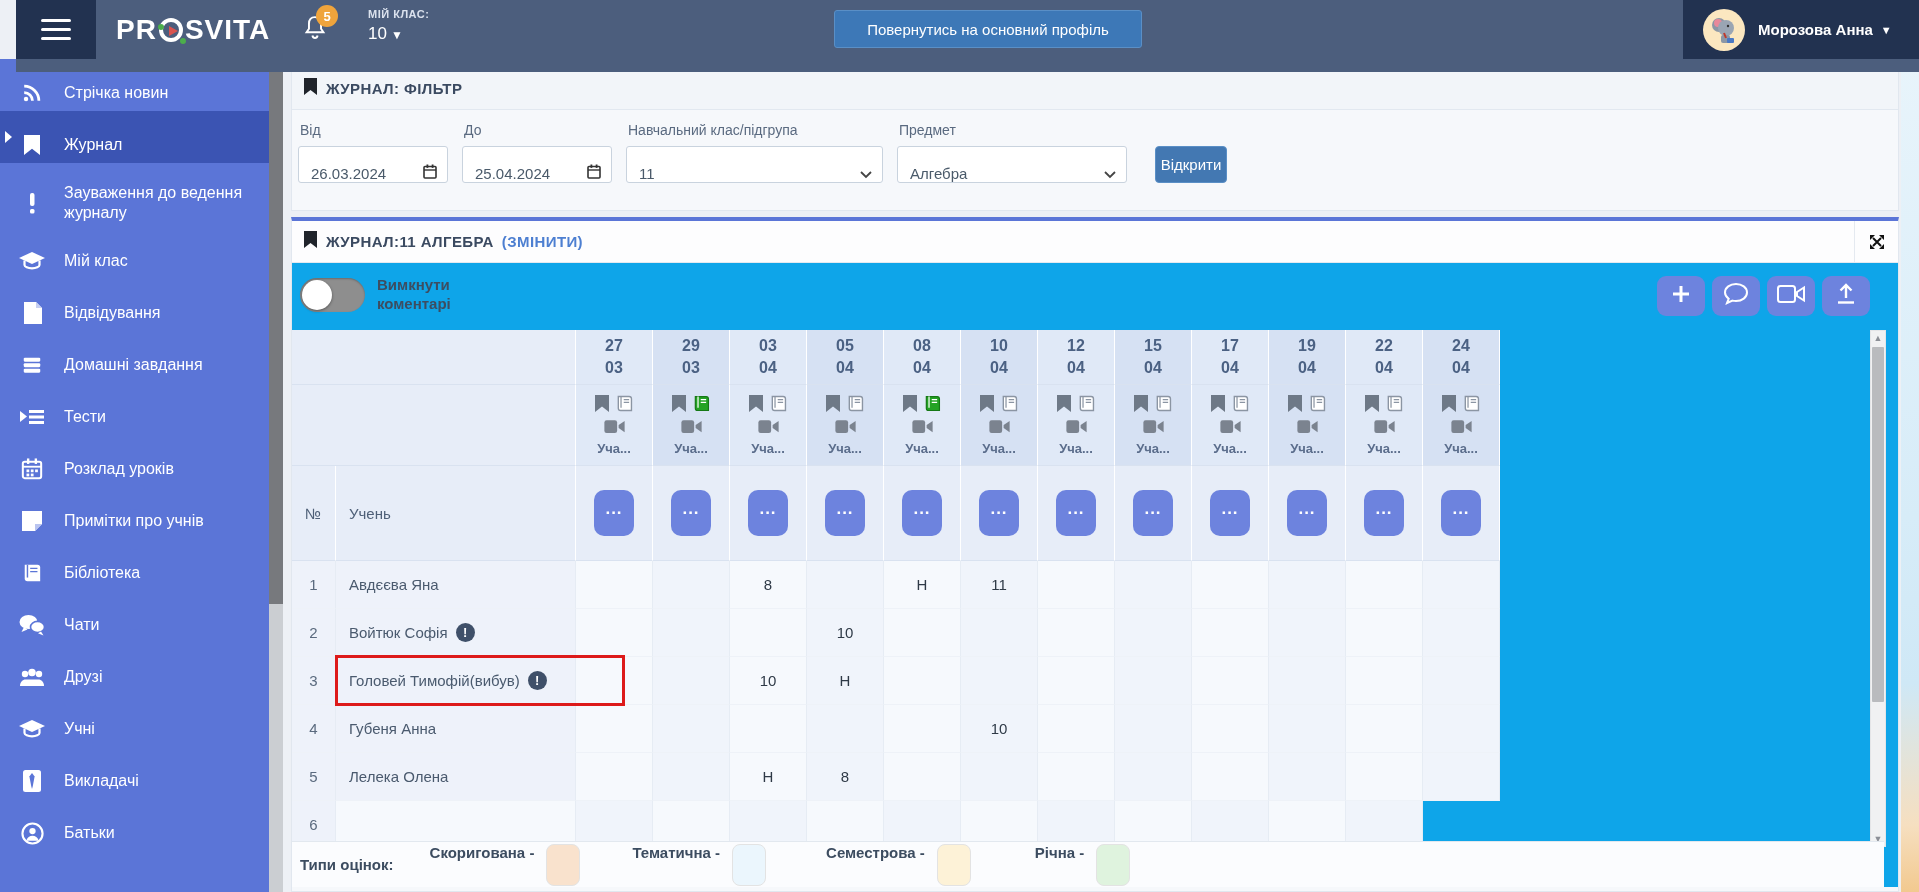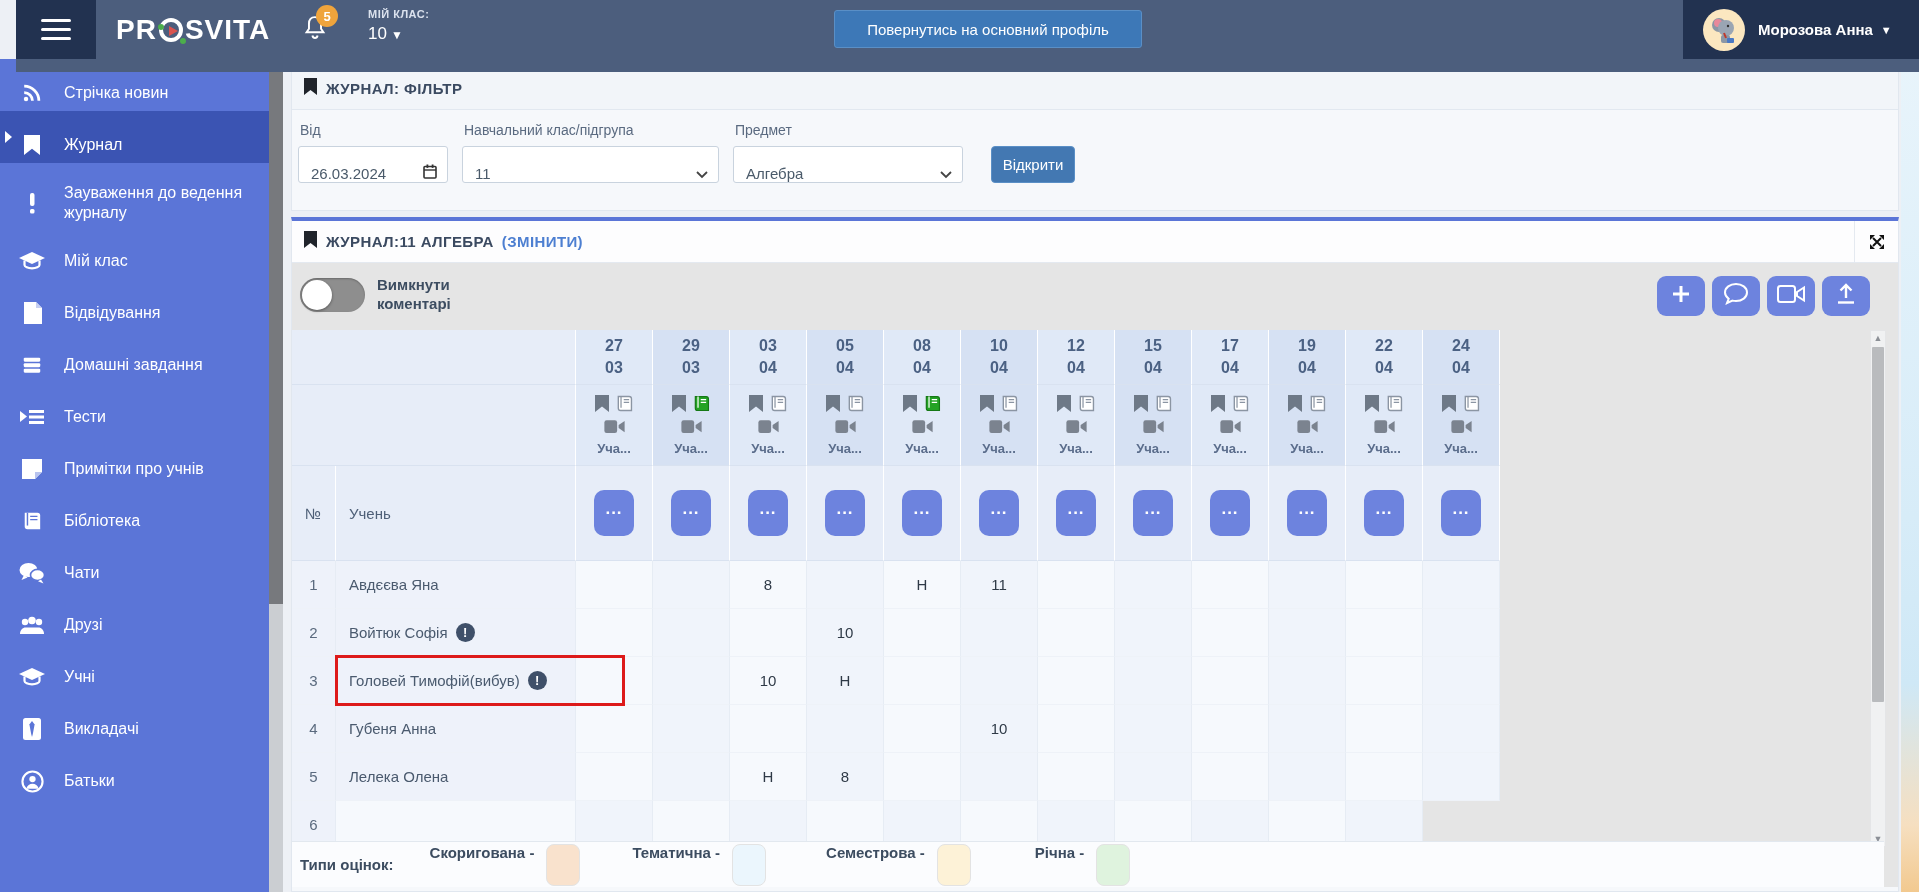--- a/index.html
+++ b/index.html
@@ -67,29 +67,29 @@
 
   
   .filter-panel{ left:8px; top:5px; right:2px; height:147px; }
   .filter-body{ display:flex; padding:6px 6px; }
   .fgroup{ display:flex; flex-direction:column; margin-right:14px; }
   .flabel{ font-size:14px; color:#5a6a80; margin:6px 0 8px 2px; }
   .fctrl{ height:37px; background:#fff; border:1px solid #c9d3de; border-radius:3px;
     display:flex; align-items:flex-end; justify-content:space-between; padding:0 10px 0 12px;
     font-size:15px; color:#4a5a6a; cursor:pointer; }
   .w-date{ width:150px; } .w-class{ width:257px; } .w-subj{ width:230px; }
-  .open-btn{ align-self:flex-end; width:84px; height:37px; margin-left:14px; background:#4378b2; border:1px solid #629; border:1px solid #5a8fc6;
+  .open-btn{ align-self:flex-end; width:72px; height:37px; margin-left:14px; background:#4378b2; border:1px solid #629; border:1px solid #5a8fc6;
     border-radius:4px; color:#fff; font-size:15px; display:flex; align-items:center; justify-content:center; cursor:pointer; }
 
   
   .journal-panel{ left:8px; top:158px; right:2px; bottom:0; }
   .journal-header{ height:42px; background:#fdfdfe; display:flex; align-items:center; padding:0 0 0 12px; border-bottom:1px solid #e4e9f0; }
   .change-link{ color:#4d7fd1; font-weight:bold; font-size:15px; margin-left:8px; letter-spacing:.4px; cursor:pointer; }
   .expand-box{ margin-left:auto; width:44px; height:42px; border-left:1px solid #e4e9f0; display:flex; align-items:center; justify-content:center; cursor:pointer; }
-  .journal-body{ position:relative; height:calc(100% - 46px); background:#e5e5e5; overflow:hidden; }
+  .journal-body{ position:relative; height:calc(100% - 46px); background:#0ea5e9; overflow:hidden; }
 
   .toggle-row{ position:absolute; left:8px; top:13px; display:flex; align-items:center; }
   .toggle{ width:65px; height:34px; background:#8e8e8e; border-radius:17px; position:relative; cursor:pointer; box-shadow:inset 0 1px 2px rgba(0,0,0,.25); }
   .knob{ position:absolute; left:2px; top:2px; width:30px; height:30px; border-radius:50%; background:#fff; box-shadow:0 1px 3px rgba(0,0,0,.4); }
   .toggle-label{ width:100px; margin-left:12px; font-size:15px; font-weight:bold; color:#3d4d61; line-height:1.25; }
 
   .action-buttons{ position:absolute; top:13px; right:28px; display:flex; gap:7px; }
   .abtn{ width:48px; height:40px; background:var(--c-action); border-radius:9px; display:flex; align-items:center; justify-content:center; cursor:pointer; }
 
   
@@ -237,20 +237,38 @@
           <polygon points="0,4 7,9.5 0,15" fill="#fff"></polygon>
           <rect x="9" y="3" width="15" height="3" fill="#fff"></rect>
           <rect x="9" y="8.5" width="15" height="3" fill="#fff"></rect>
           <rect x="9" y="14" width="15" height="3" fill="#fff"></rect>
         </svg>
       </span>
       <span class="side-label">Тести</span>
     </div>
     <div class="side-item">
       <span class="side-icon">
+        <svg width="22" height="22" viewBox="0 0 24 24">
+          <rect x="2" y="4" width="20" height="18" rx="2" fill="none" stroke="#fff" stroke-width="2.2"></rect>
+          <rect x="6.5" y="0.5" width="2.6" height="6" fill="#fff"></rect>
+          <rect x="14.9" y="0.5" width="2.6" height="6" fill="#fff"></rect>
+          <path d="M2 9.5h20" stroke="#fff" stroke-width="2"></path>
+          <g fill="#fff">
+            <rect x="6" y="12.5" width="3" height="3"></rect>
+            <rect x="10.7" y="12.5" width="3" height="3"></rect>
+            <rect x="15.4" y="12.5" width="3" height="3"></rect>
+            <rect x="6" y="17" width="3" height="3"></rect>
+            <rect x="10.7" y="17" width="3" height="3"></rect>
+          </g>
+        </svg>
+      </span>
+      <span class="side-label">Розклад уроків</span>
+    </div>
+    <div class="side-item">
+      <span class="side-icon">
         <svg width="20" height="20" viewBox="0 0 20 20">
           <path d="M0 0h20v13l-7 7H0z" fill="#fff"></path>
           <path d="M13 20l7-7h-7z" fill="#b9c4ef"></path>
         </svg>
       </span>
       <span class="side-label">Примітки про учнів</span>
     </div>
     <div class="side-item">
       <span class="side-icon">
         <svg width="22" height="20" viewBox="0 0 24 22">
@@ -327,20 +345,32 @@
             <path d="M0 0h13v17l-6.5-5L0 17z" fill="#20242b"></path>
           </svg>
       </span>
       <span class="panel-title">ЖУРНАЛ: ФІЛЬТР</span>
     </div>
     <div class="filter-body">
       <div class="fgroup">
         <div class="flabel">Від</div>
         <div class="fctrl w-date">
           <span>26.03.2024</span>
+          <span><svg width="14" height="15" viewBox="0 0 14 15">
+                <rect x="1" y="2.5" width="12" height="11.5" rx="1" fill="none" stroke="#333" stroke-width="1.6"></rect>
+                <path d="M1 6h12" stroke="#333" stroke-width="1.4"></path>
+                <rect x="3.5" y="0.5" width="1.8" height="3.4" fill="#333"></rect>
+                <rect x="8.7" y="0.5" width="1.8" height="3.4" fill="#333"></rect>
+              </svg></span>
+        </div>
+      </div>
+      <div class="fgroup">
+        <div class="flabel">До</div>
+        <div class="fctrl w-date">
+          <span>25.04.2024</span>
           <span><svg width="14" height="15" viewBox="0 0 14 15">
                 <rect x="1" y="2.5" width="12" height="11.5" rx="1" fill="none" stroke="#333" stroke-width="1.6"></rect>
                 <path d="M1 6h12" stroke="#333" stroke-width="1.4"></path>
                 <rect x="3.5" y="0.5" width="1.8" height="3.4" fill="#333"></rect>
                 <rect x="8.7" y="0.5" width="1.8" height="3.4" fill="#333"></rect>
               </svg></span>
         </div>
       </div>
       <div class="fgroup">
         <div class="flabel">Навчальний клас/підгрупа</div>

